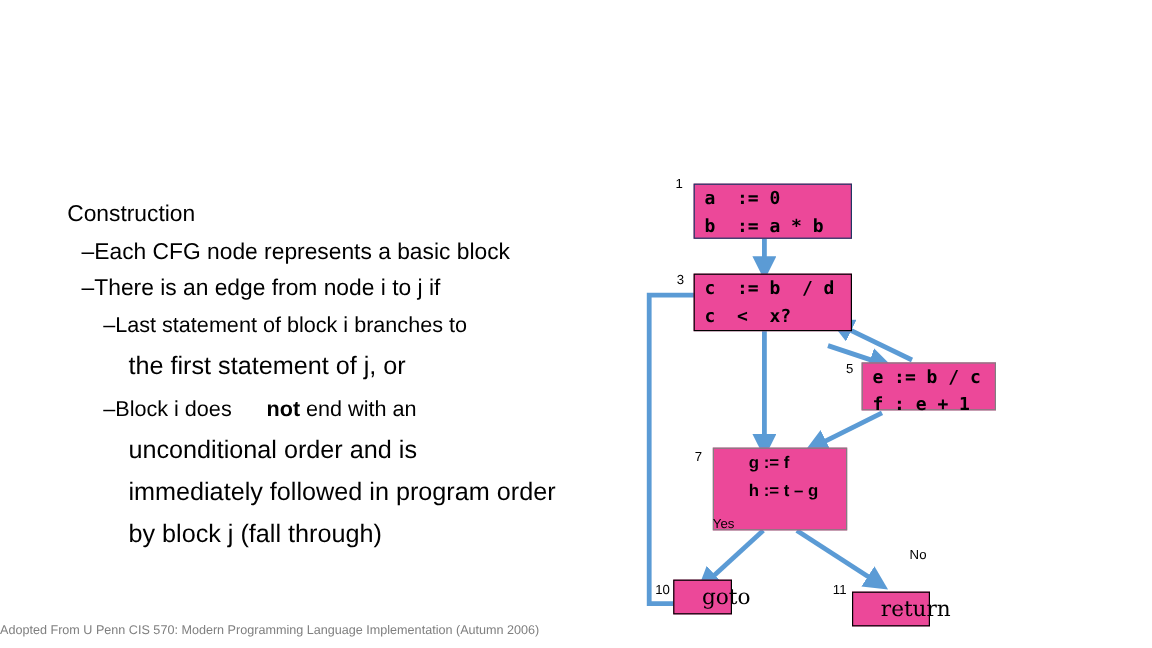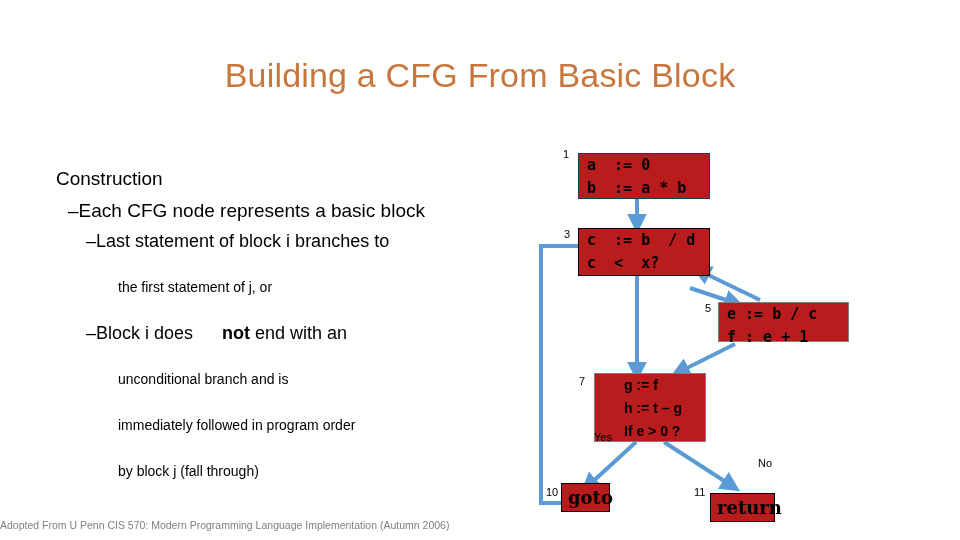--- a/index.html
+++ b/index.html
@@ -14,43 +14,43 @@
     position:absolute;left:0;top:56px;width:960px;text-align:center;
     font-size:34px;font-weight:400;color:#C8763C;letter-spacing:.2px;
     font-family:"Liberation Sans",sans-serif;white-space:nowrap;
   }
 
   
   #body-text{position:absolute;left:56px;top:164px;width:452px;color:#000;}
   .lvl1{font-size:19px;font-weight:normal;line-height:30px;margin:0 0 2px 0;}
   .lvl2{font-size:19px;line-height:30px;margin:0;padding-left:12px;white-space:nowrap;}
   .lvl3{font-size:18px;line-height:30px;margin:0;padding-left:30px;white-space:nowrap;}
-  .lvl3c{font-size:14px;line-height:30px;margin:16px;padding-left:46px;white-space:nowrap;}
+  .lvl3c{font-size:21px;line-height:30px;margin:5px;padding-left:46px;white-space:nowrap;}
   .dash{display:inline-block;}
   b.strong{font-weight:bold;margin-left:24px;}
 
   
   #diagram{position:absolute;left:0;top:0;width:960px;height:540px;}
   #edges{position:absolute;left:0;top:0;width:960px;height:540px;}
 
-  .node{position:absolute;background:#b91c1c;box-sizing:border-box;}
+  .node{position:absolute;background:#ec4899;box-sizing:border-box;}
   .node .code{
     font-family:"DejaVu Sans Mono","Liberation Mono",monospace;
     font-weight:bold;font-size:15px;line-height:19px;color:#000;
     white-space:pre;padding:2px 6px 2px 8px;
   }
   .node .plain{
     font-family:"Liberation Sans",sans-serif;
     font-weight:bold;font-size:14px;line-height:19px;color:#000;
     white-space:pre;padding:2px 6px 2px 10px;
   }
   .node .word{
     font-family:"DejaVu Serif","Liberation Serif",serif;
-    font-weight:bold;font-size:18px;line-height:22px;color:#000;
-    text-align:center;padding:3px 6px;
+    font-weight:normal;font-size:18px;line-height:22px;color:#000;
+    text-align:center;padding:3px 6px;margin-left:17px;
   }
   .num{
     position:absolute;font-family:"Liberation Sans",sans-serif;
     font-size:11px;color:#000;line-height:11px;
   }
   .edge-label{
     position:absolute;font-family:"Liberation Sans",sans-serif;
     font-size:11px;color:#000;line-height:11px;
   }
 
@@ -59,35 +59,35 @@
     position:absolute;left:0;top:519px;width:960px;
     font-size:10.5px;color:#7f7f7f;font-family:"Liberation Sans",sans-serif;
     white-space:nowrap;
   }
 </style>
 </head>
 <body>
 
 <div class="slide">
 
-  <div id="slide-title">Building a CFG From Basic Block</div>
 
   <div id="body-text">
     <p class="lvl1">Construction</p>
 
     <p class="lvl2"><span class="dash">–</span><span>Each CFG node represents a basic block</span></p>
 
+    <p class="lvl2"><span class="dash">–</span><span>There is an edge from node i to j if</span></p>
 
     <p class="lvl3"><span class="dash">–</span><span>Last statement of block i branches to</span></p>
 
     <p class="lvl3c"><span>the first statement of j, or</span></p>
 
     <p class="lvl3"><span class="dash">–</span><span>Block i does </span><b class="strong">not</b><span> end with an</span></p>
 
-    <p class="lvl3c"><span>unconditional branch and is</span></p>
+    <p class="lvl3c"><span>unconditional order and is</span></p>
     <p class="lvl3c"><span>immediately followed in program order</span></p>
     <p class="lvl3c"><span>by block j (fall through)</span></p>
   </div>
 
   <div id="diagram">
 
     <svg id="edges" viewBox="0 0 960 540" xmlns="http://www.w3.org/2000/svg">
       <defs>
         <marker id="ah" markerWidth="5" markerHeight="5" refX="2.6" refY="2.5" orient="auto" markerUnits="strokeWidth">
           <path d="M0,0 L5,2.5 L0,5 z" fill="#5B9BD5"></path>
@@ -119,30 +119,29 @@
       <div class="code">b  := a * b</div>
     </div>
 
     <div class="num" style="left:564px;top:229px;">3</div>
     <div class="node" id="n3" style="left:578px;top:228px;width:132px;height:48px;border:1.5px solid #000000;">
       <div class="code">c  := b  / d</div>
       <div class="code">c  &lt;  x?</div>
     </div>
 
     <div class="num" style="left:705px;top:303px;">5</div>
-    <div class="node" id="n5" style="left:718px;top:302px;width:131px;height:40px;border:1.5px solid #808080;">
+    <div class="node" id="n5" style="left:718px;top:302px;width:112px;height:40px;border:1.5px solid #808080;">
       <div class="code">e := b / c</div>
       <div class="code">f : e + 1</div>
     </div>
 
     <div class="num" style="left:579px;top:376px;">7</div>
     <div class="node" id="n7" style="left:594px;top:373px;width:112px;height:69px;border:1.5px solid #808080;padding-left:19px;">
       <div class="plain">g := f</div>
       <div class="plain">h := t – g</div>
-      <div class="plain">If e &gt; 0 ?</div>
     </div>
 
     <div class="edge-label" style="left:594px;top:432px;text-align:right;">Yes</div>
     <div class="edge-label" style="left:710px;top:458px;margin-left:48px;">No</div>
 
     <div class="num" style="left:546px;top:487px;">10</div>
     <div class="node" id="n10" style="left:561px;top:483px;width:49px;height:29px;border:1.5px solid #000000;">
       <div class="word">goto</div>
     </div>
 

